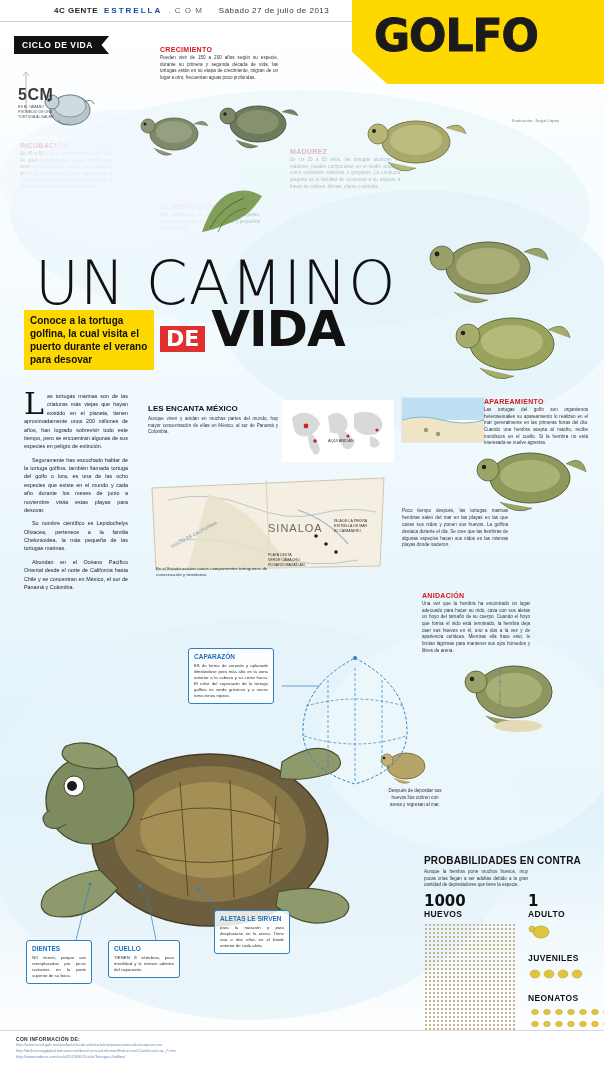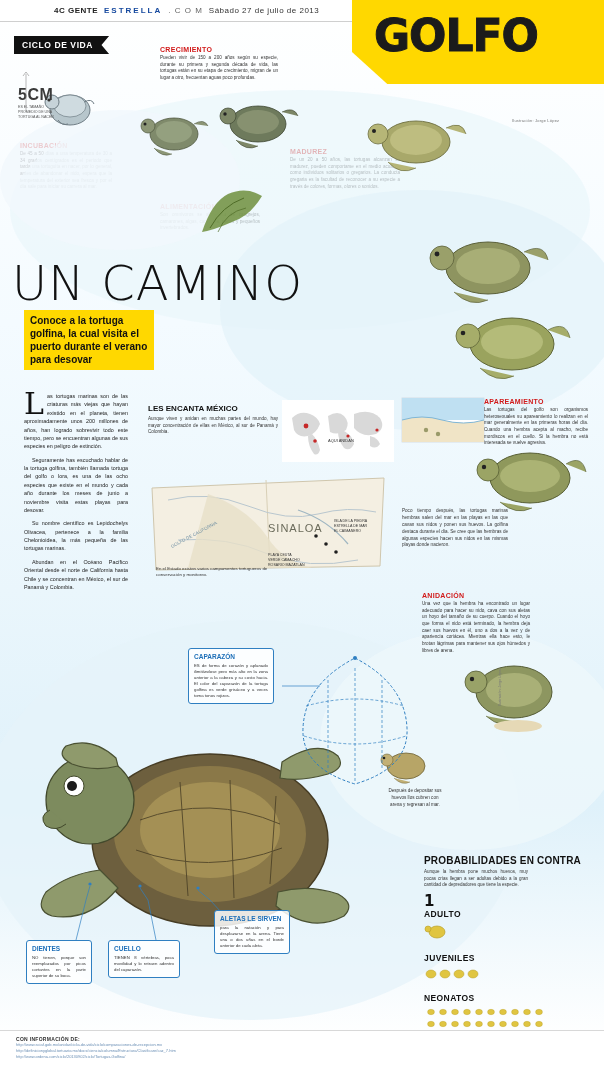--- a/index.html
+++ b/index.html
@@ -24,21 +24,21 @@
     position: absolute; top: 0; left: 0; width: 604px; height: 22px;
     background: #ffffff;
     border-bottom: 1px solid #cfcfcf;
     display: flex; align-items: center; gap: 6px;
     padding-left: 54px;
     font-size: 8px; letter-spacing: .5px;
   }
   .topbar .sec { font-weight: bold; color: #222; }
   .topbar .brand { font-weight: bold; color: #15489e; letter-spacing: 2px; }
   .topbar .dom { color: #666; letter-spacing: 1px; }
-  .topbar .date { color: #333; }
+  .topbar .date { color: #333; margin-left: 10px; }
 
   
   .playblock {
     position: absolute; top: 0; left: 352px; width: 252px; height: 84px;
     background: #ffd800;
     clip-path: polygon(0 0, 100% 0, 100% 100%, 14% 100%, 0 62%);
     z-index: 6;
   }
   .playword {
     position: absolute; top: 14px; left: 374px; z-index: 7;
@@ -64,23 +64,23 @@
   
   .note { position: absolute; width: 92px; }
   .note .ttl {
     font-size: 7px; font-weight: bold; color: #d11a1a; letter-spacing: .3px;
     margin-bottom: 2px; text-transform: uppercase;
   }
   .note .bd { font-size: 4.6px; line-height: 1.45; color: #333; text-align: justify; }
 
   
   .headline {
-    position: absolute; top: 258px; left: 12px; z-index: 5;
+    position: absolute; top: 258px; left: 35px; z-index: 5;
     font-family: "DejaVu Sans", sans-serif;
-    font-size: 48px; line-height: 50px; letter-spacing: 1px;
+    font-size: 60px; line-height: 50px; letter-spacing: 1px;
     font-weight: 300; color: #111;
   }
   .deck {
     position: absolute; top: 310px; left: 24px; width: 130px; z-index: 6;
     background: #ffd800; padding: 4px 6px;
     font-size: 10px; font-weight: bold; line-height: 13px; color: #111;
   }
   .devida {
     position: absolute; top: 306px; left: 160px; z-index: 6;
     display: flex; align-items: flex-end; gap: 6px;
@@ -316,20 +316,24 @@
 
   <svg class="turtle" style="top:740px;left:376px;width:60px;height:52px;" viewBox="0 0 60 52">
     <ellipse cx="30" cy="26" rx="19" ry="13" fill="#b7a567" stroke="#6d6236" stroke-width=".8"></ellipse>
     <circle cx="11" cy="20" r="6" fill="#c2b075" stroke="#6d6236" stroke-width=".6"></circle>
     <circle cx="8" cy="18" r="1.3" fill="#222"></circle>
     <path d="M18 38 q8 8 16 4" fill="#c2b075" stroke="#6d6236" stroke-width=".5"></path>
   </svg>
 
   <div class="headline">UN CAMINO</div>
   <div class="deck">Conoce a la tortuga golfina, la  cual visita el puerto durante el verano para desovar</div>
+  <div class="devida">
+    <span class="de">DE</span>
+    <span class="vida">VIDA</span>
+  </div>
 
   <div class="bodycol">
     <p class="first">
       <span class="dropcap">L</span><span>as tortugas marinas son de las criaturas más viejas que hayan existido en el planeta, tienen aproximadamente unos 200 millones de años, han logrado sobrevivir todo este tiempo, pero se encuentran algunas de sus especies en peligro de extinción.</span>
     </p>
     <p>Seguramente has escuchado hablar de la tortuga golfina, también llamada tortuga del golfo o lora, es una de las ocho especies que existe en el mundo y cada año durante los meses de junio a noviembre visita estas playas para desovar.</p>
     <p>Su nombre científico es Lepidochelys Olivacea, pertenece a la familia Chelonioidea, la más pequeña de las tortugas marinas.</p>
     <p>Abundan en el Océano Pacífico Oriental desde el norte de California hasta Chile y se concentran en México, el sur de Panamá y Colombia.</p>
   </div>
 
@@ -458,20 +462,25 @@
     </g>
     <circle cx="70" cy="234" r="1.6" fill="#2f7fc1"></circle>
     <circle cx="120" cy="236" r="1.6" fill="#2f7fc1"></circle>
     <circle cx="178" cy="238" r="1.6" fill="#2f7fc1"></circle>
   </svg>
 
   <div class="prob">
     <div class="ttl">PROBABILIDADES EN CONTRA</div>
     <div class="bd">Aunque la hembra pone muchos huevos, muy pocas crías llegan a ser adultas debido a la gran cantidad de depredadores que tiene la especie.</div>
     <div style="display:flex;align-items:flex-start;gap:12px;">
+      <div>
+        <div class="num">1000</div>
+        <div class="sub">HUEVOS</div>
+        <div class="eggrid"></div>
+      </div>
       <div>
         <div class="num">1</div>
         <div class="sub">ADULTO</div>
         <svg style="width:26px;height:22px;margin:2px 0 6px;" viewBox="0 0 26 22">
           <ellipse cx="13" cy="11" rx="8" ry="6" fill="#e0c541" stroke="#b89f26" stroke-width=".7"></ellipse>
           <circle cx="4" cy="8" r="3" fill="#e0c541" stroke="#b89f26" stroke-width=".6"></circle>
         </svg>
         <div class="sub">JUVENILES</div>
         <svg style="width:64px;height:18px;margin:2px 0 6px;" viewBox="0 0 64 18">
           <g fill="#e0c541" stroke="#b89f26" stroke-width=".5">

